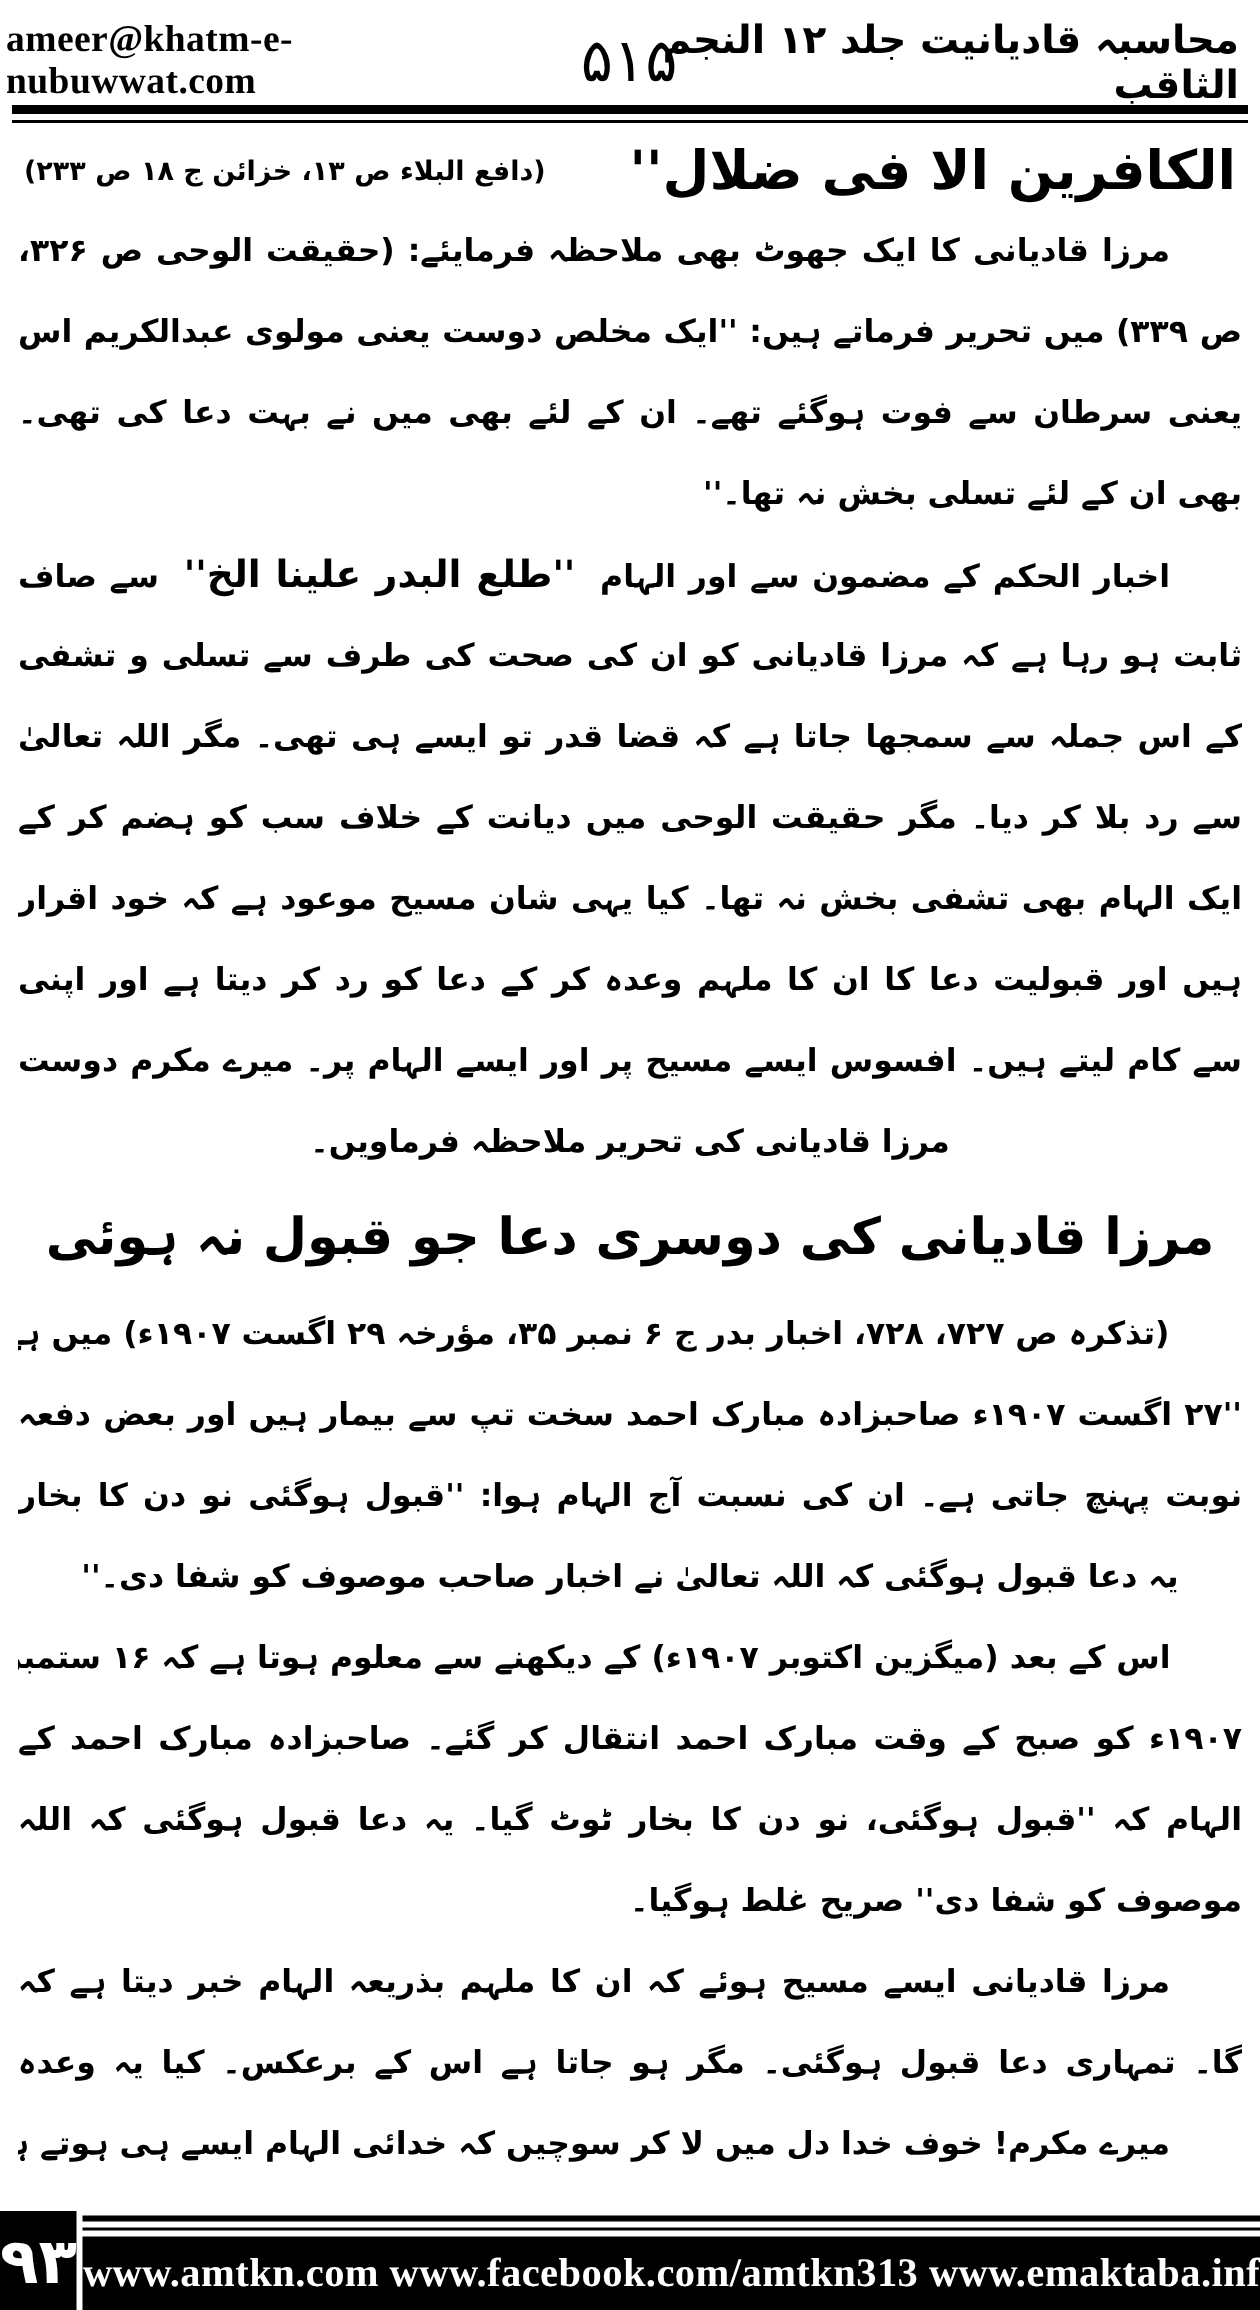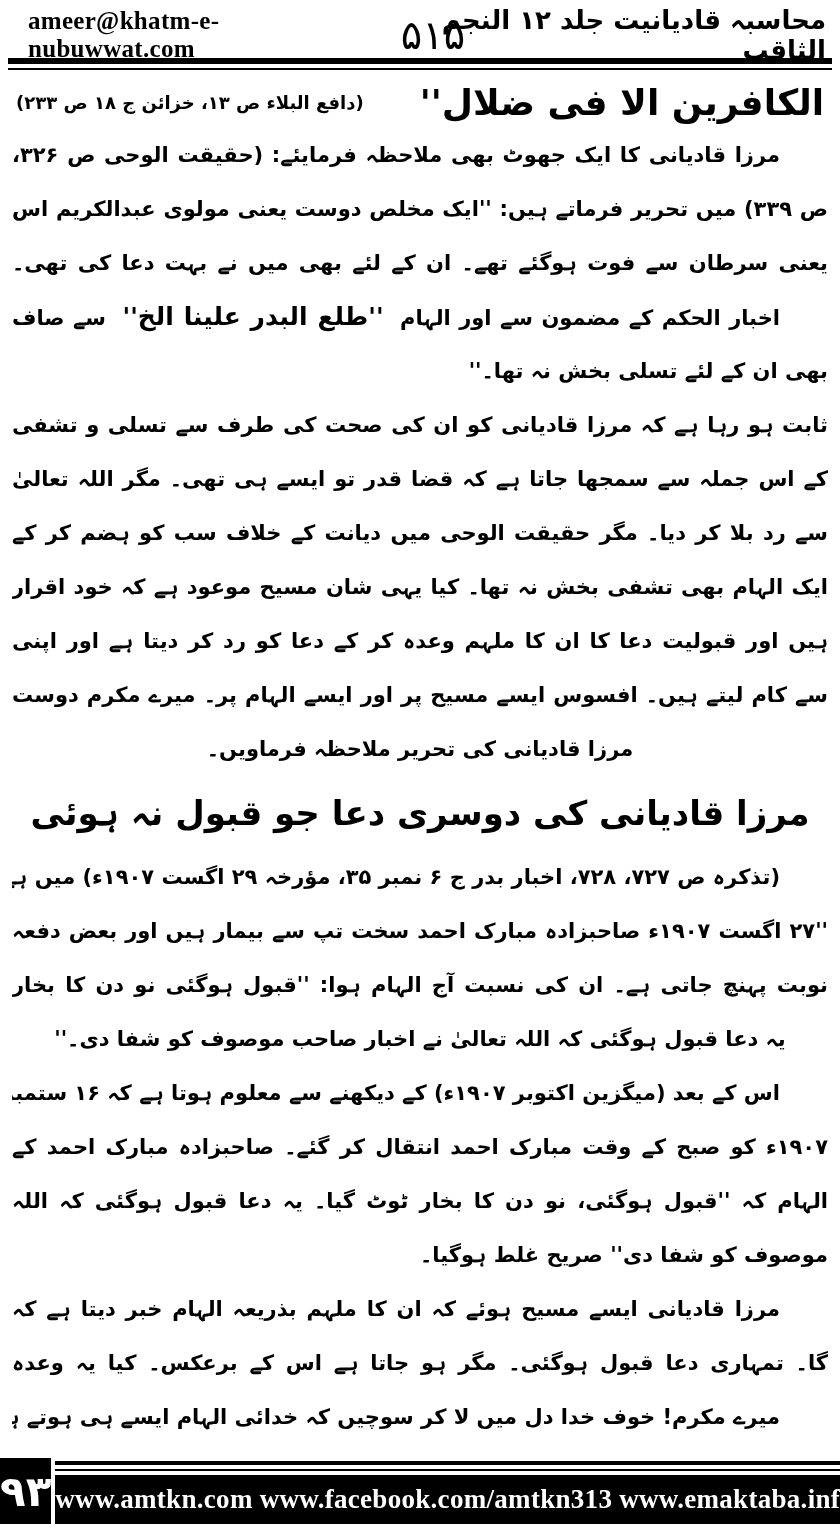--- a/index.html
+++ b/index.html
@@ -10,22 +10,22 @@
     margin:0 auto;
     background:#ffffff;
     color:#000;
     font-family:"DejaVu Sans", sans-serif;
     overflow:hidden;
   }
   
   .header {
     display:flex; align-items:center; justify-content:space-between;
     direction:ltr;
-    padding:16px 14px 4px 28px;
-    height:58px;
+    padding:16px 14px 4px 4px;
+    height:70px;
   }
   .header-email {
     font-family:"Liberation Serif", serif;
     font-weight:bold; font-size:25px; letter-spacing:0.3px;
   }
   .header-num {
     font-size:40px; font-weight:normal;
     direction:rtl;
     transform:translateX(40px);
     margin-left:32px;
@@ -62,21 +62,21 @@
   .q-ref    { font-size:18px; font-weight:bold; }
   .inline-naskh {
     font-size:25px; font-weight:bold; letter-spacing:2px; margin:0 8px;
   }
   .section-heading {
     font-size:34px; font-weight:bold;
     text-align:center; line-height:74px; height:74px;
   }
   
   .footer {
-    position:absolute; bottom:16px; left:0; right:0;
+    position:absolute; bottom:0; left:0; right:0;
     height:66px;
     display:flex; direction:ltr;
   }
   .footer-pagebox {
     width:82px; height:66px; background:#000;
     color:#fff; display:flex; align-items:center; justify-content:center;
     font-size:42px; font-weight:bold;
   }
   .footer-right { flex:1; display:flex; flex-direction:column; padding-left:4px; }
   .footer-thin1 { height:4px; background:#000; margin-top:3px; }
@@ -104,27 +104,27 @@
   <div class="content">
 
     <div class="quote-row">
       <span class="q-arabic">الکافرین الا فی ضلال''</span>
       <span class="q-ref">(دافع البلاء ص ۱۳، خزائن ج ۱۸ ص ۲۳۳)</span>
     </div>
 
     <div class="line indent fill">مرزا قادیانی کا ایک جھوٹ بھی ملاحظہ فرمایئے: (حقیقت الوحی ص ۳۲۶، خزائن ج ۲۲</div>
     <div class="line fill">ص ۳۳۹) میں تحریر فرماتے ہیں: ''ایک مخلص دوست یعنی مولوی عبدالکریم اس بیماری کاربنکل</div>
     <div class="line fill">یعنی سرطان سے فوت ہوگئے تھے۔ ان کے لئے بھی میں نے بہت دعا کی تھی۔ مگر ایک الہام</div>
+    <div class="line">بھی ان کے لئے تسلی بخش نہ تھا۔''</div>
+
     <div class="line indent fill">
       <span>اخبار الحکم کے مضمون سے اور الہام</span>
       <span class="inline-naskh">''طلع البدر علینا الخ''</span>
       <span>سے صاف</span>
     </div>
-
-    <div class="line">بھی ان کے لئے تسلی بخش نہ تھا۔''</div>
     <div class="line fill">ثابت ہو رہا ہے کہ مرزا قادیانی کو ان کی صحت کی طرف سے تسلی و تشفی تھی۔ جیسا کہ اخبار الحکم</div>
     <div class="line fill">کے اس جملہ سے سمجھا جاتا ہے کہ قضا قدر تو ایسے ہی تھی۔ مگر اللہ تعالیٰ نے اپنے خاص فضل و رحم</div>
     <div class="line fill">سے رد بلا کر دیا۔ مگر حقیقت الوحی میں دیانت کے خلاف سب کو ہضم کر کے جھوٹ لکھ دیا کہ</div>
     <div class="line fill">ایک الہام بھی تشفی بخش نہ تھا۔ کیا یہی شان مسیح موعود ہے کہ خود اقرار بہت دعا کرنے کا کرتے</div>
     <div class="line fill">ہیں اور قبولیت دعا کا ان کا ملہم وعدہ کر کے دعا کو رد کر دیتا ہے اور اپنی آخری کتاب میں جھوٹ</div>
     <div class="line fill">سے کام لیتے ہیں۔ افسوس ایسے مسیح پر اور ایسے الہام پر۔ میرے مکرم دوست خود غور و تامل سے</div>
     <div class="line center">مرزا قادیانی کی تحریر ملاحظہ فرماویں۔</div>
 
     <div class="section-heading">مرزا قادیانی کی دوسری دعا جو قبول نہ ہوئی</div>
 

